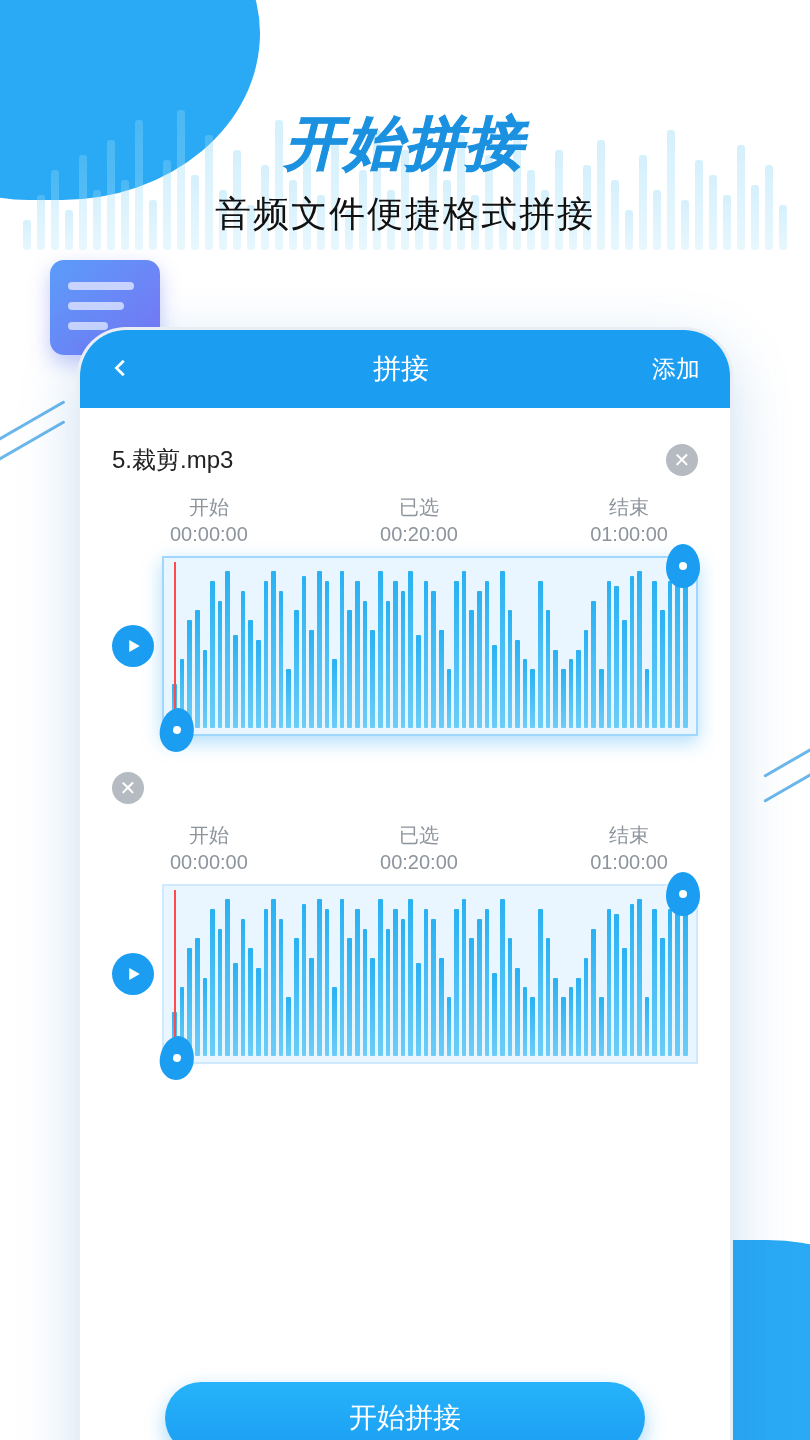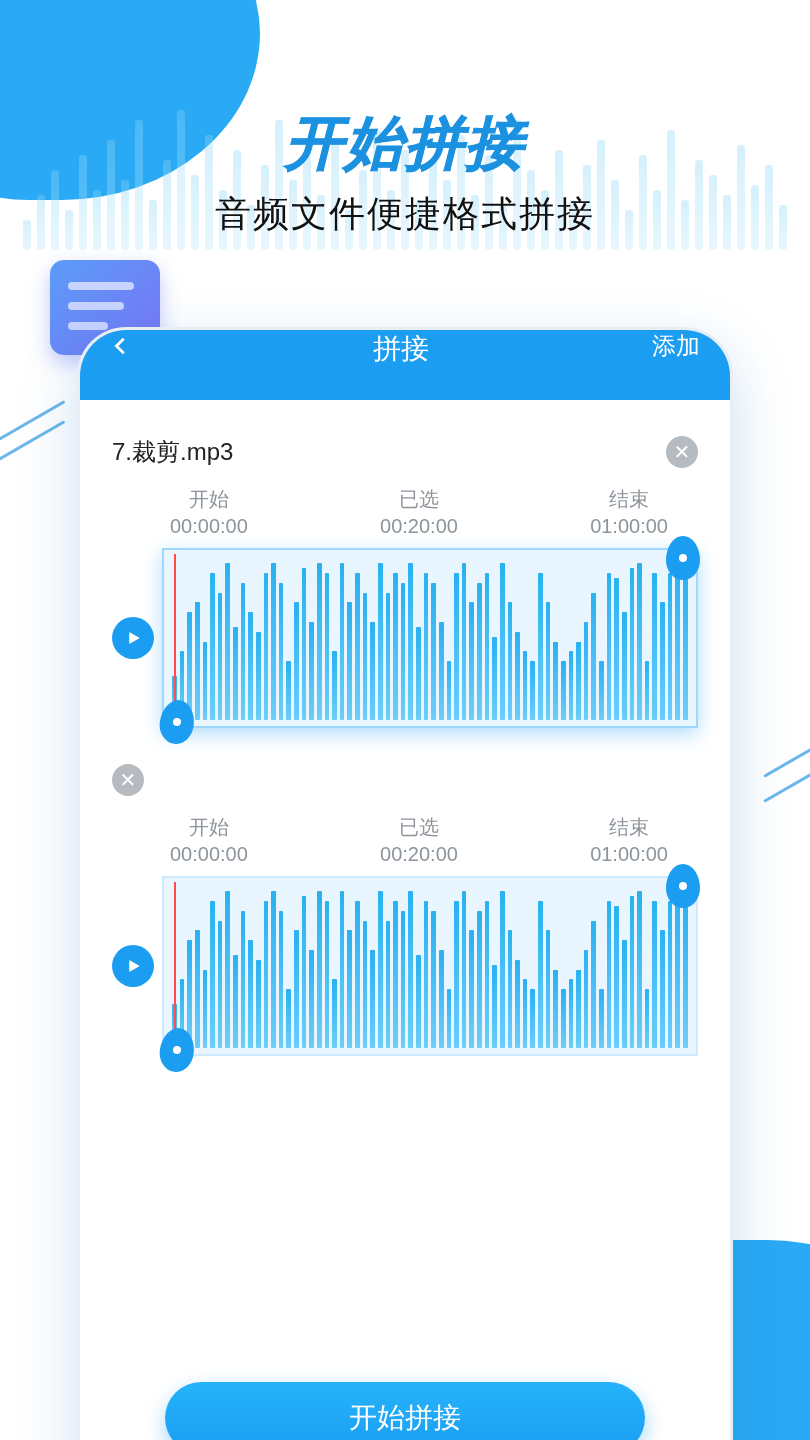--- a/index.html
+++ b/index.html
@@ -55,21 +55,21 @@
 
 
 .phone {
   position:absolute; top:330px; left:50%; transform:translateX(-50%);
   width:650px; height:1160px;
   border-radius:46px 46px 0 0; background:#fff;
   box-shadow:0 0 0 3px #e8eef4, 0 20px 60px rgba(30,120,200,.25);
   overflow:hidden;
 }
 .appbar {
-  height:70px; background:#1b9df2; display:flex; 
+  height:78px; background:#1b9df2; display:flex; align-items:center;
   padding:0 30px; color:#fff;
 }
 .appbar .back { width:40px; font-size:30px; }
 .appbar .title { flex:1; text-align:center; font-size:28px; font-weight:500; }
 .appbar .add { font-size:24px; }
 
 .tracks { padding:10px 0 0 0; }
 
 .track { padding:26px 32px 10px 32px; }
 .track-head { display:flex; align-items:center; justify-content:space-between; margin-bottom:18px; }
@@ -201,21 +201,21 @@
           <polyline points="15 4 7 12 15 20"></polyline>
         </svg>
     </div>
     <div class="title">拼接</div>
     <div class="add">添加</div>
   </div>
 
   <div class="tracks" id="tracksRoot">
       <div class="track">
         <div class="track-head">
-          <div class="track-name">7.裁剪.mp3</div>
+          <div class="track-name">5.裁剪.mp3</div>
           <div class="close-btn">✕</div>
         </div>
         <div class="time-row">
           <div class="time-col">
             <div class="time-lbl">开始</div>
             <div class="time-val">00:00:00</div>
           </div>
           <div class="time-col">
             <div class="time-lbl">已选</div>
             <div class="time-val">00:20:00</div>

